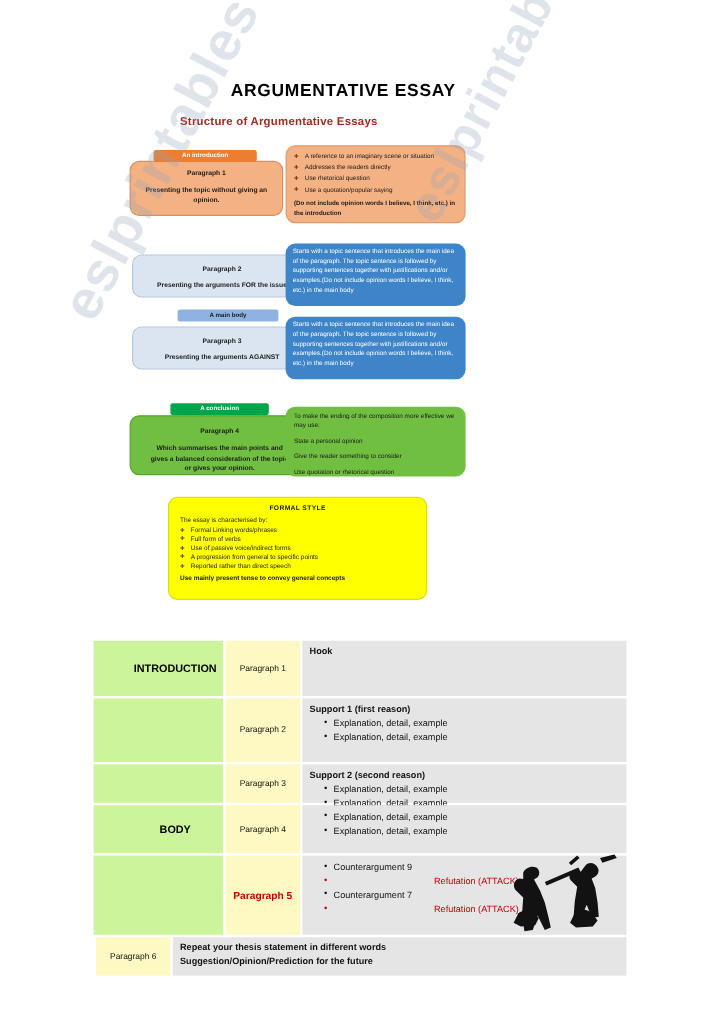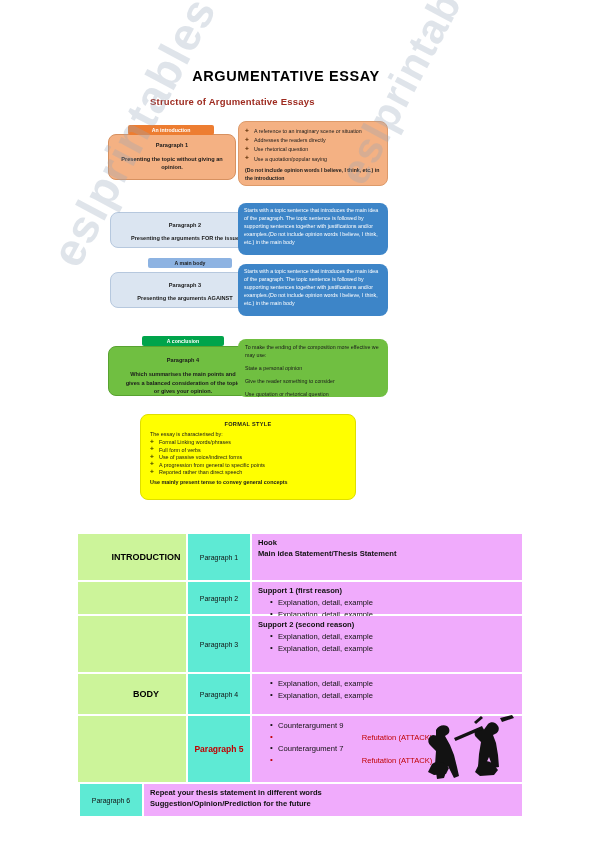--- a/index.html
+++ b/index.html
@@ -114,26 +114,26 @@
   .formal .tail{ font-size:5.4px; font-weight:700; margin-top:4px; }
 
   
   .tbl{ position:absolute; left:78px; top:534px; width:444px; }
   .trow{ display:flex; width:100%; margin-bottom:2px; }
   .c-sec{
     width:108px; background:#ccf49a; display:flex; align-items:center;
     justify-content:center; font-size:9px; font-weight:700; color:#000;padding-left:28px;
   }
   .c-par{
-    width:62px; background:#5eead4; display:flex; align-items:center;
+    width:62px; background:#fef9c3; display:flex; align-items:center;
     justify-content:center; font-size:7px; color:#111; text-align:center;
     margin-left:2px;
   }
   .c-body{
-    flex:1; background:#f0abfc; padding:3px 6px; margin-left:2px;
+    flex:1; background:#e5e5e5; padding:3px 6px; margin-left:2px;
     font-size:7.6px; line-height:1.45; color:#111; position:relative;
   }
   .c-body .hd{ font-weight:700; }
   .c-body ul{ list-style:none; margin:1px 0 0 0; padding:0 0 0 12px; }
   .c-body ul li{ position:relative; padding-left:8px; margin-bottom:.5px; }
   .c-body ul li:before{
     content:"\2022"; position:absolute; left:0; top:-1px; font-size:8px;
   }
   .red{ color:#c00000;text-align:center; }
   .c-par.red-par{ font-size:8.5px; font-weight:700; color:#c00000; line-height:1.2; }
@@ -214,37 +214,36 @@
     </div>
   </div>
 
   <div class="tbl">
 
     <div class="trow" style="height:46px;">
       <div class="c-sec">INTRODUCTION</div>
       <div class="c-par">Paragraph 1</div>
       <div class="c-body">
         <div class="hd">Hook</div>
-        <div class="hd">Main idea Statement/Thesis Statement</div>
-      </div>
-    </div>
-
-    <div class="trow" style="height:32px;">
+      </div>
+    </div>
+
+    <div class="trow" style="height:53px;">
       <div class="c-sec"></div>
       <div class="c-par">Paragraph 2</div>
       <div class="c-body">
         <div class="hd">Support 1 (first reason)</div>
         <ul>
           <li>Explanation, detail, example</li>
           <li>Explanation, detail, example</li>
         </ul>
       </div>
     </div>
 
-    <div class="trow" style="height:56px;">
+    <div class="trow" style="height:32px;">
       <div class="c-sec"></div>
       <div class="c-par">Paragraph 3</div>
       <div class="c-body">
         <div class="hd">Support 2 (second reason)</div>
         <ul>
           <li>Explanation, detail, example</li>
           <li>Explanation, detail, example</li>
         </ul>
       </div>
     </div>

